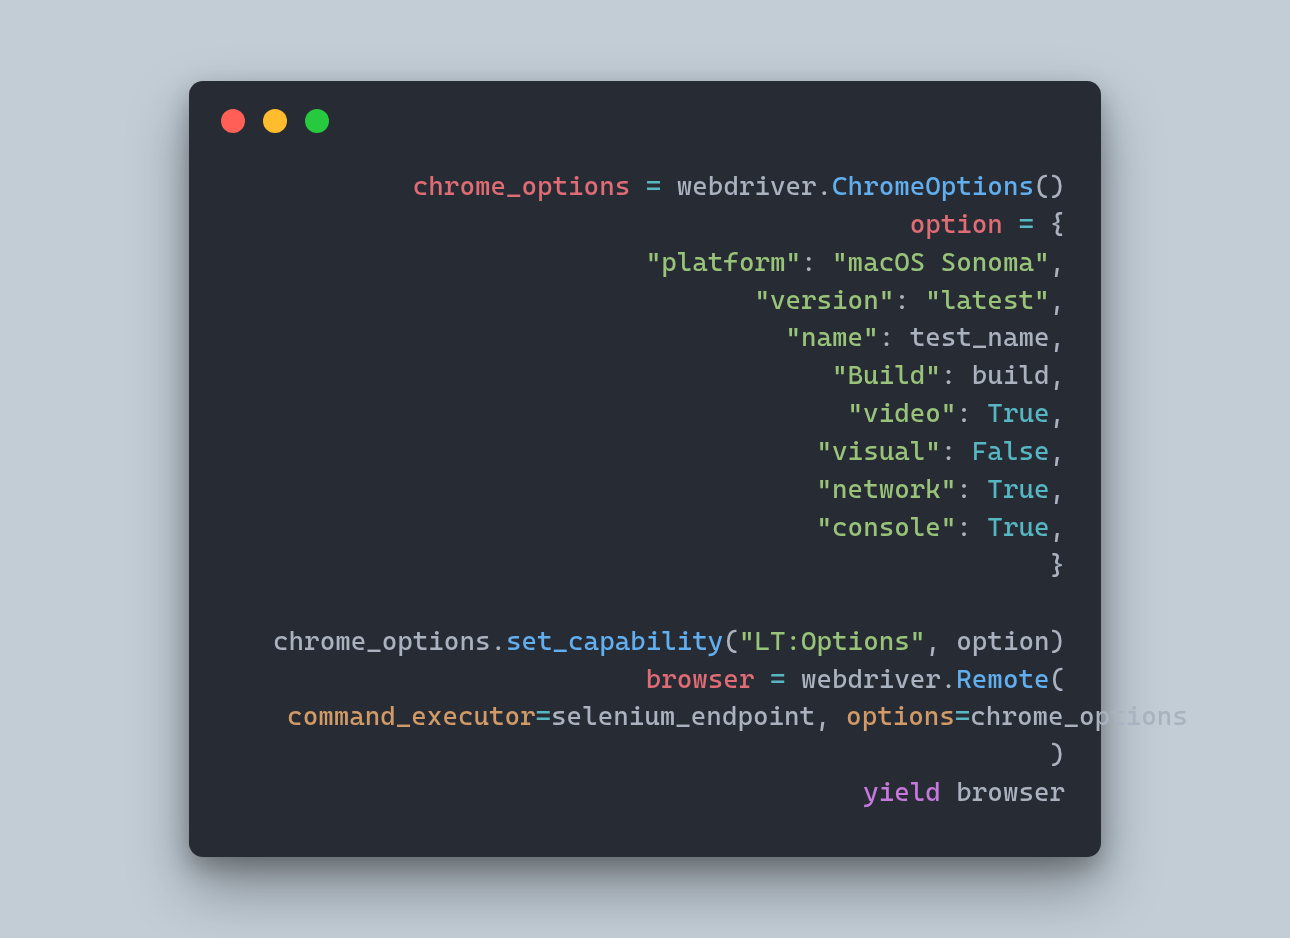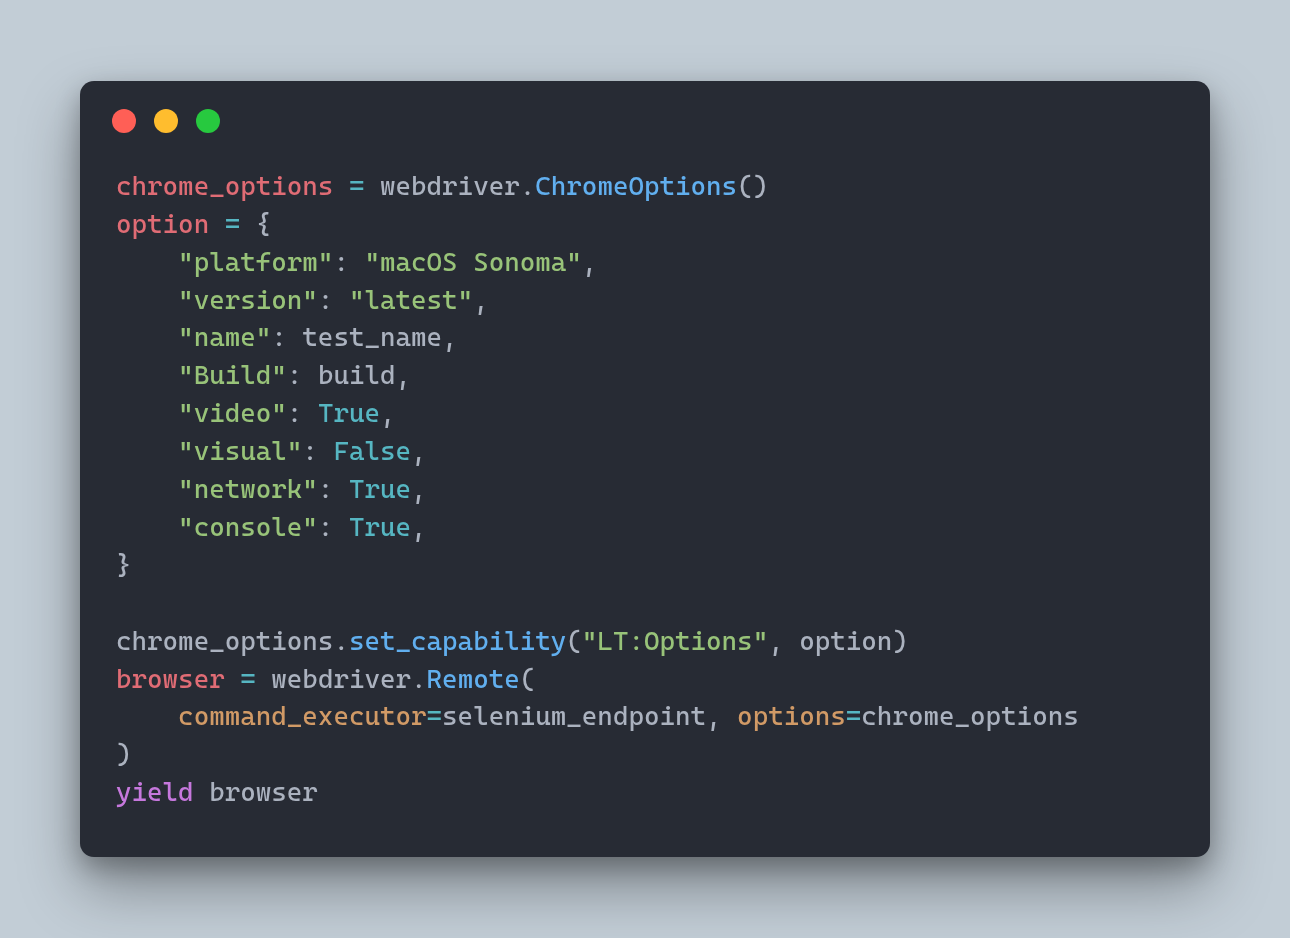--- a/index.html
+++ b/index.html
@@ -6,25 +6,26 @@
   body {
     background: #c2cdd6;
     width: 1290px;
     height: 938px;
     display: flex;
     align-items: center;
     justify-content: center;
     font-family: ui-monospace, "SF Mono", "Cascadia Code", Menlo, Consolas, monospace;
   }
   .window {
-    width: 1130px;
+    width: 912px;
     background: #272b34;
     border-radius: 14px;
     box-shadow: 0 30px 60px rgba(0,0,0,0.35), 0 10px 25px rgba(0,0,0,0.25);
     padding: 28px 36px 46px 36px;
+    text-align: right;
   }
   .traffic-lights {
     display: flex;
     gap: 18px;
     margin-bottom: 34px;
     margin-left: -4px;
   }
   .traffic-lights .dot {
     width: 24px;
     height: 24px;

